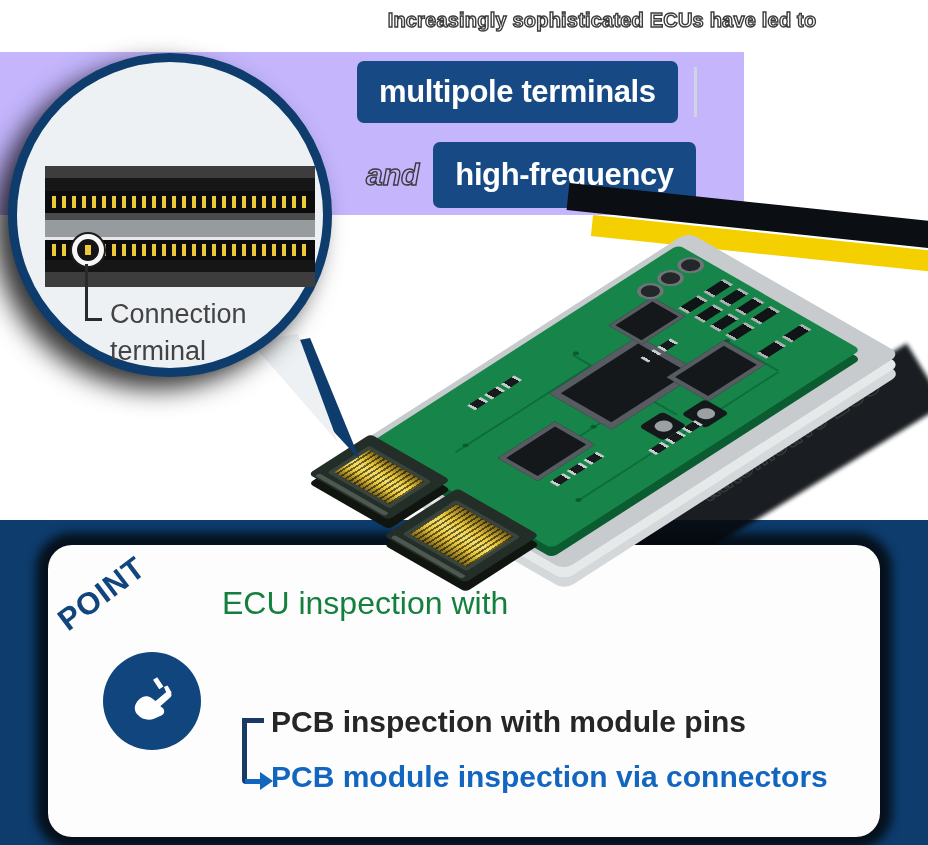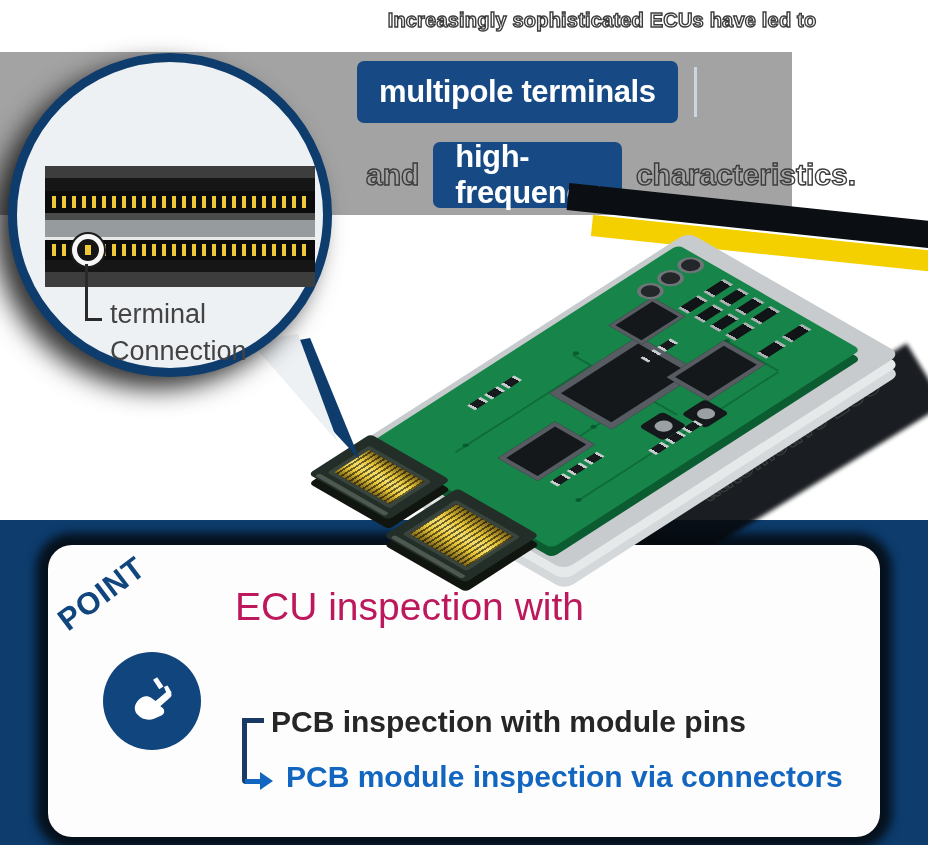--- a/index.html
+++ b/index.html
@@ -5,29 +5,29 @@
   html,body{margin:0;padding:0;background:#fff;}
   #stage{position:relative;width:928px;height:845px;overflow:hidden;background:#ffffff;
          font-family:"Liberation Sans", sans-serif; }
   .abs{position:absolute;}
 
   
   .ghost{color:transparent;-webkit-text-stroke:1.4px #3b3b3b;font-weight:600;}
 
   
   #ghost-line1{left:276px;top:9px;width:652px;text-align:center;font-size:20px;letter-spacing:.2px;}
-  #header-band{left:0;top:52px;width:744px;height:163px;background:#a3a3a3;z-index:1;padding-left:48px;}
+  #header-band{left:0;top:52px;width:744px;height:163px;background:#c4b5fd;z-index:1;}
   .chip{display:inline-flex;align-items:center;justify-content:center;background:#174a84;
         border-radius:7px;color:#ffffff;font-weight:700;font-size:31px;letter-spacing:-.4px;
         padding:0 22px;height:62px;}
   #chip-row1{left:357px;top:9px;display:flex;align-items:center;}
   #row1-divider{width:3px;height:50px;background:#ccd6e1;margin:0 16px;}
   #chip-row2{left:352px;top:90px;display:flex;align-items:center;}
   #chip-row2 .chip{height:66px;}
-  .ghost-inline{font-size:30px;margin:0 14px;}
+  .ghost-inline{font-size:30px;margin:0 14px;font-style:italic;}
 
   
   #ribbon-black{left:568px;top:183px;width:372px;height:27px;background:#0b0e12;
                 transform:rotate(6deg);transform-origin:left center;z-index:2;}
   #ribbon-yellow{left:592px;top:215px;width:348px;height:21px;background:#f4d000;
                  transform:rotate(6deg);transform-origin:left center;z-index:2;}
 
   
   #bottom-backdrop{left:0;top:520px;width:928px;height:325px;background:#0d3c6d;z-index:0;}
   #point-card{left:48px;top:545px;width:832px;height:292px;background:#fdfdfd;border-radius:24px;
@@ -85,45 +85,44 @@
   #terminal-ring div{width:6px;height:10px;background:#edc93a;}
   #leader-v{left:85px;top:264px;width:3px;height:56px;background:#2a2a2a;z-index:9;}
   #leader-h{left:85px;top:318px;width:17px;height:3px;background:#2a2a2a;z-index:9;}
   #bubble-label{left:110px;top:296px;font-size:27px;line-height:37px;color:#434343;z-index:9;}
 
   
   #point-circle{left:103px;top:652px;width:98px;height:98px;border-radius:50%;background:#11457d;
                 display:flex;align-items:center;justify-content:center;z-index:5;}
   #point-label{left:62px;top:606px;font-size:31px;font-weight:700;color:#11457d;letter-spacing:1px;
                transform:rotate(-37deg);transform-origin:left center;z-index:5;}
-  #card-line1{left:235px;top:585px;font-size:39px;color:#be185d;z-index:5;}
+  #card-line1{left:222px;top:585px;font-size:32px;color:#15803d;z-index:5;}
   #card-line2{left:233px;top:631px;font-size:29px;color:#3c3c3c;z-index:5;}
   #card-item1{left:271px;top:705px;font-size:30px;font-weight:700;color:#262626;z-index:5;}
-  #card-item2{left:271px;top:760px;font-size:30px;font-weight:700;color:#1266c0;z-index:5;margin-left:15px;}
+  #card-item2{left:271px;top:760px;font-size:30px;font-weight:700;color:#1266c0;z-index:5;}
   #br-stub{left:242px;top:718px;width:22px;height:5px;background:#183a64;z-index:5;}
   #br-v{left:242px;top:718px;width:5px;height:66px;background:#183a64;border-radius:0 0 0 4px;z-index:5;}
   #br-h{left:245px;top:779px;width:16px;height:5px;background:#1266c0;z-index:5;}
   #br-arrow{left:260px;top:772px;width:0;height:0;border-left:13px solid #1266c0;
             border-top:9px solid transparent;border-bottom:9px solid transparent;z-index:5;}
 </style>
 </head>
 <body>
 
 <div id="stage">
 
   <div class="abs" id="bottom-backdrop"></div>
   <div class="abs" id="header-band">
     <div class="abs" id="chip-row1">
       <span class="chip">multipole terminals</span>
       <span id="row1-divider"></span>
     </div>
     <div class="abs" id="chip-row2">
       <span class="ghost ghost-inline">and</span>
       <span class="chip">high-frequency</span>
-      <span class="ghost ghost-inline">characteristics.</span>
     </div>
   </div>
   <div class="abs ghost" id="ghost-line1">Increasingly sophisticated ECUs have led to</div>
 
   <div class="abs" id="ribbon-black"></div>
   <div class="abs" id="ribbon-yellow"></div>
 
   <div class="abs" id="pcb-shadow"></div>
 
   <div class="abs" id="point-card"></div>
@@ -211,22 +210,22 @@
       </div>
     <div class="strip" style="height:12px;background:#161616"></div>
     <div class="strip" style="height:15px;background:#3d3d3d"></div>
   </div>
   <div class="abs" id="terminal-ring">
       <div></div>
     </div>
   <div class="abs" id="leader-v"></div>
   <div class="abs" id="leader-h"></div>
   <div class="abs" id="bubble-label">
+    <div>Connection</div>
     <div>terminal</div>
-    <div>Connection</div>
   </div>
 
   <div class="abs" id="point-label">POINT</div>
   <div class="abs" id="point-circle">
     <span>
       <svg width="54" height="54" viewBox="0 0 52 52">
         <g fill="#ffffff">
           <path d="M31 5 l6 9 -4 2.5 -6 -9 z"></path>
           <path d="M41 13 l4 7 -4.5 1.5 -3 -7 z"></path>
           <path d="M13 27 c-4 4 -5 10 -1 14 c4 5 11 6 16 4 l7 -3 c3.5 -1.5 3.5 -5.5 1 -7.5 l-2 -1.5 10 -9 c2.5 -2.5 -1 -7 -4.5 -4.5 l-10 8.5 -4 -3 c-4 -3 -9 -2 -12.5 2 z"></path>

